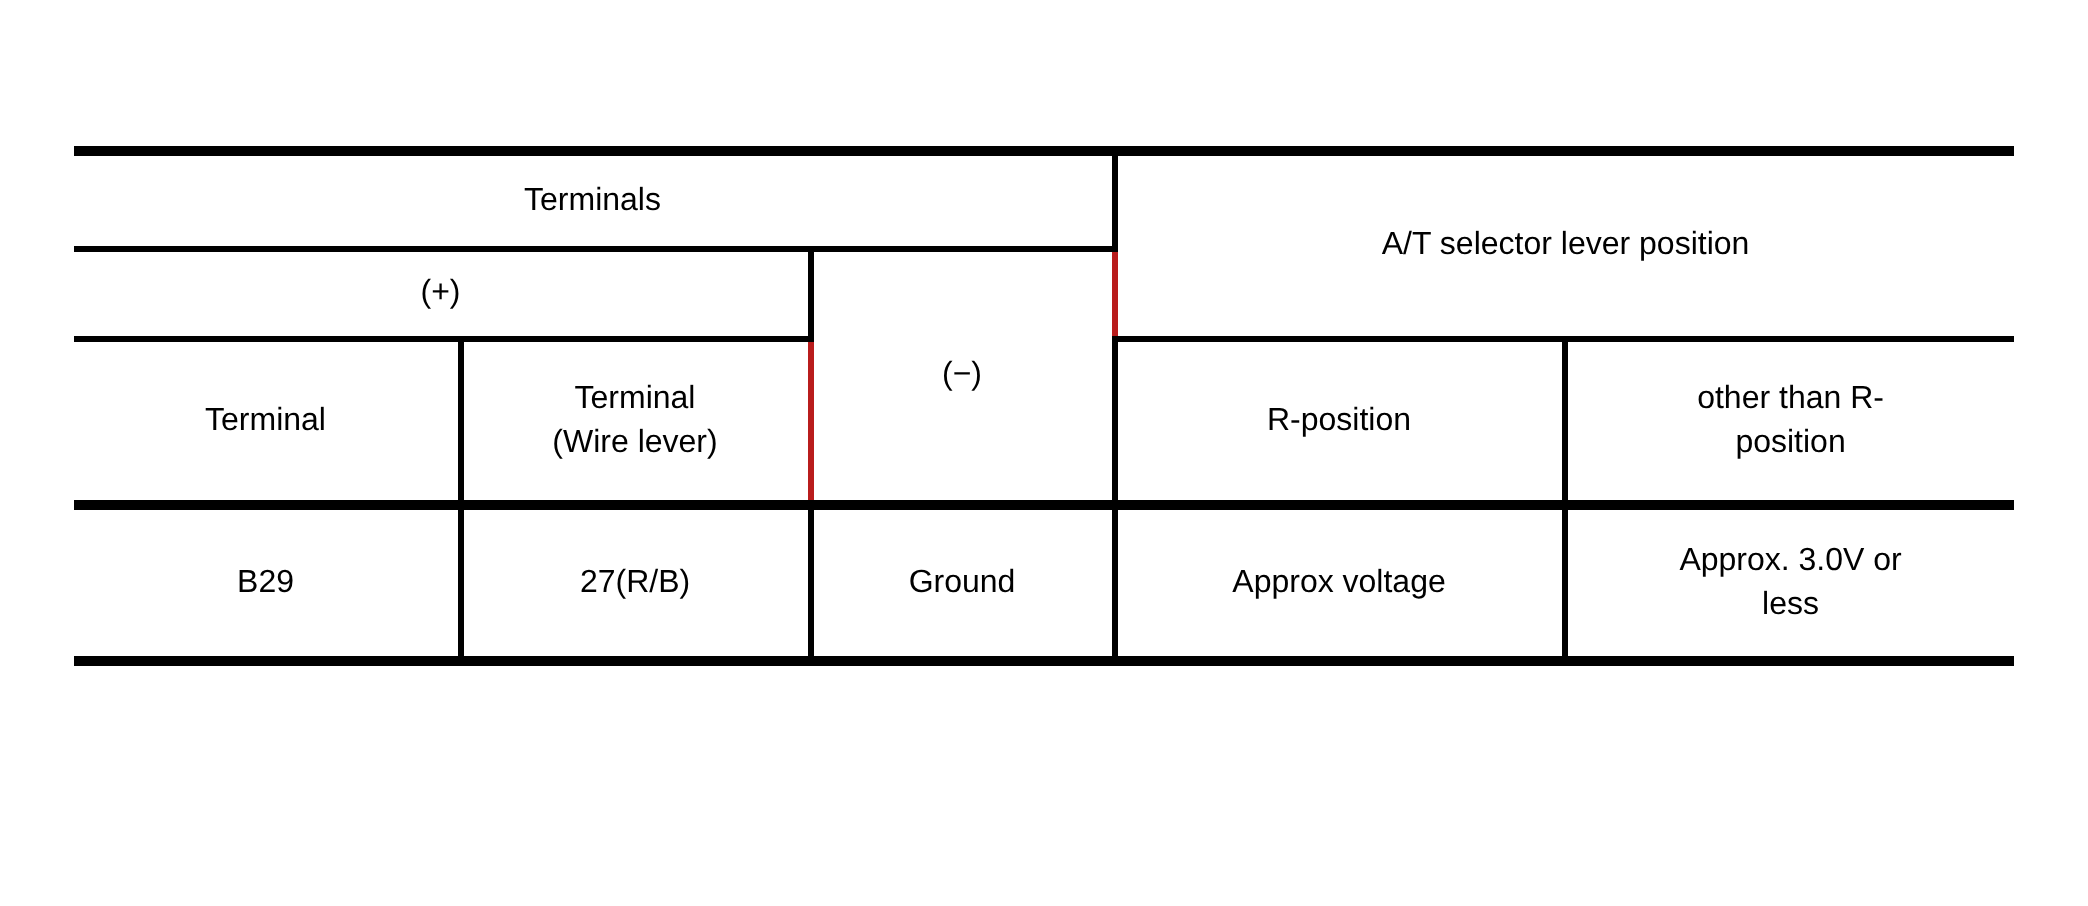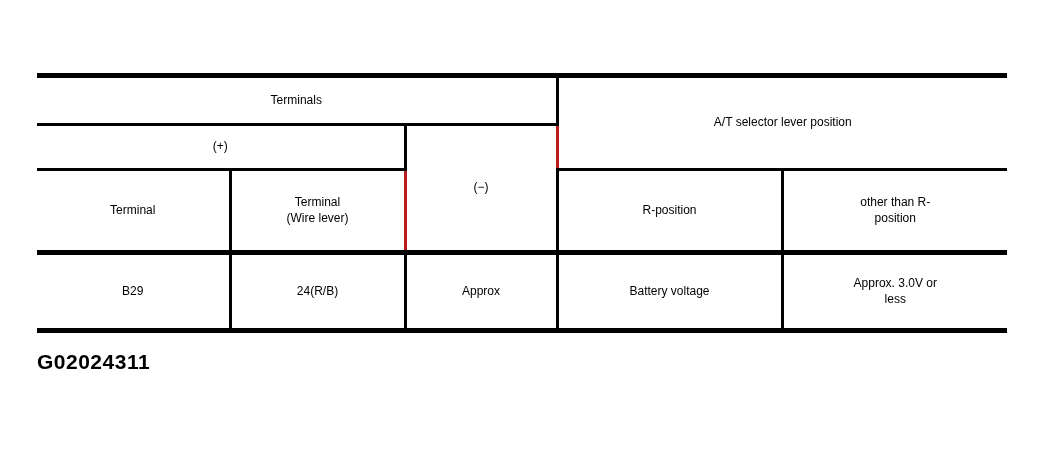--- a/index.html
+++ b/index.html
@@ -16,21 +16,21 @@
     background: #ffffff;
   }
   table.spec-table {
     position: absolute;
     left: 37px; top: 73px;
     width: 970px;
     border-collapse: collapse;
     table-layout: fixed;
   }
   table.spec-table td {
-    font-size: 12px;
+    font-size: 16px;
     line-height: 1.32;
     text-align: center;
     vertical-align: middle;
     white-space: pre-line;
     padding: 2px 4px;
   }
   
   .bt-thick { border-top: 5px solid #000; }
   .bb-thick { border-bottom: 5px solid #000; }
   .bb-thin  { border-bottom: 3px solid #000; }
@@ -70,24 +70,23 @@
       <tr style="height:83px">
         <td class="br-thin bb-thick">Terminal</td>
         <td class="br-thin bb-thick">Terminal
 (Wire lever)</td>
         <td class="bl-thin br-thin bb-thick">R-position</td>
         <td class="bl-thin bb-thick">other than R-
 position</td>
       </tr>
       <tr style="height:78px">
         <td class="br-thin bb-thick">B29</td>
-        <td class="br-thin bb-thick">24(R/B)</td>
-        <td class="bl-thin br-thin bb-thick">Approx</td>
-        <td class="bl-thin br-thin bb-thick">Battery voltage</td>
+        <td class="br-thin bb-thick">27(R/B)</td>
+        <td class="bl-thin br-thin bb-thick">Ground</td>
+        <td class="bl-thin br-thin bb-thick">Approx voltage</td>
         <td class="bl-thin bb-thick">Approx. 3.0V or
 less</td>
       </tr>
     </tbody>
   </table>
 
-  <div class="figure-id">G02024311</div>
 
 </div>
 
 </body></html>

